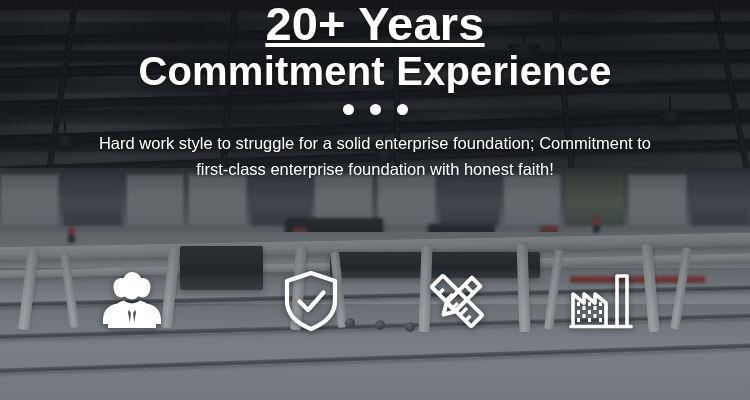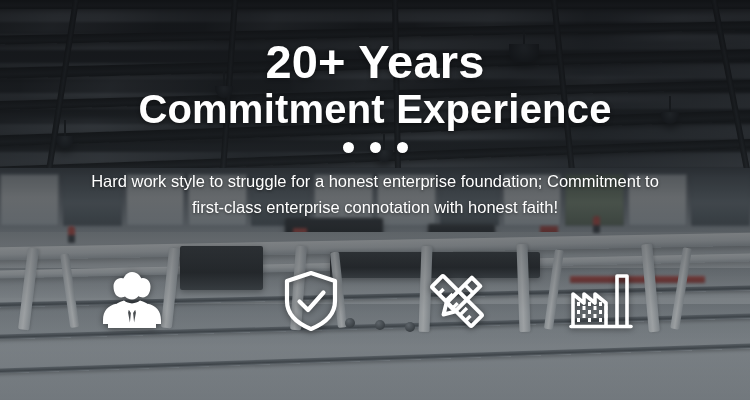--- a/index.html
+++ b/index.html
@@ -224,23 +224,23 @@
   }
 
   .headline {
     text-align: center;
     color: #ffffff;
     font-weight: bold;
     letter-spacing: .2px;
     text-shadow: 0 1px 4px rgba(0,0,0,.45);
   }
   .headline-1 {
-    margin-top: 38px;
     font-size: 47px;
     line-height: 1.02;
+    text-decoration: underline;
   }
   .headline-2 {
     margin-top: 2px;
     font-size: 40px;
     line-height: 1.05;
   }
 
   .dots {
     margin-top: 12px;
     display: flex;
@@ -400,22 +400,22 @@
 
     <div class="headline headline-2">Commitment Experience</div>
 
     <div class="dots">
       <span class="dot"></span>
       <span class="dot"></span>
       <span class="dot"></span>
     </div>
 
     <div class="subtitle">
-      <div>Hard work style to struggle for a honest enterprise foundation; Commitment to</div>
-      <div>first-class enterprise connotation with honest faith!</div>
+      <div>Hard work style to struggle for a solid enterprise foundation; Commitment to</div>
+      <div>first-class enterprise foundation with honest faith!</div>
     </div>
 
     <div class="icon-row">
 
       <div class="icon-cell ic-1">
         <span>
           <svg width="66" height="62" viewBox="0 0 66 62" fill="#ffffff" xmlns="http://www.w3.org/2000/svg">
 
             <path d="M14.5 16.5c0-5 3.2-8.6 7.6-8.6 2.2 0 4 .9 5.3 2.4-1.6 2-2.5 4.7-2.5 7.8 0 3 .8 5.7 2.2 7.7-1.4 1-3.1 1.6-5 1.6-4.4 0-7.6-4.4-7.6-10.9z"></path>
             <path d="M4 50c0-9.2 5.3-14.6 13.2-16.3 1.6 1.4 3.4 2.2 5.3 2.2 1.1 0 2.2-.2 3.2-.7-3.8 3.4-6 8.6-6 15.2V54H4v-4z"></path>

